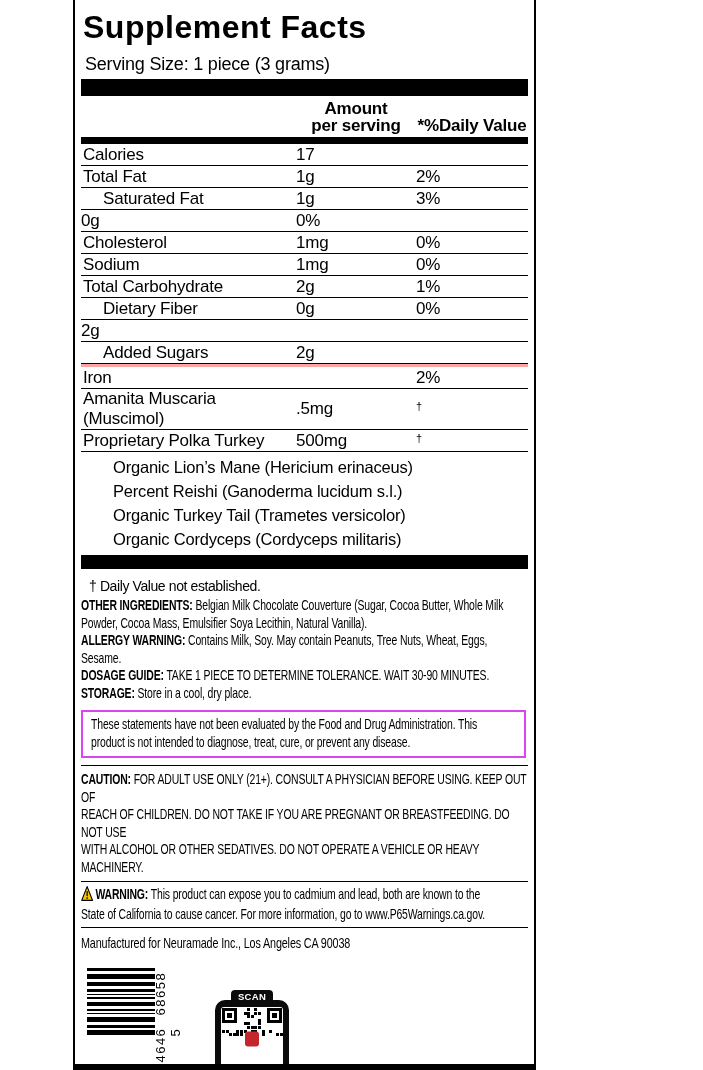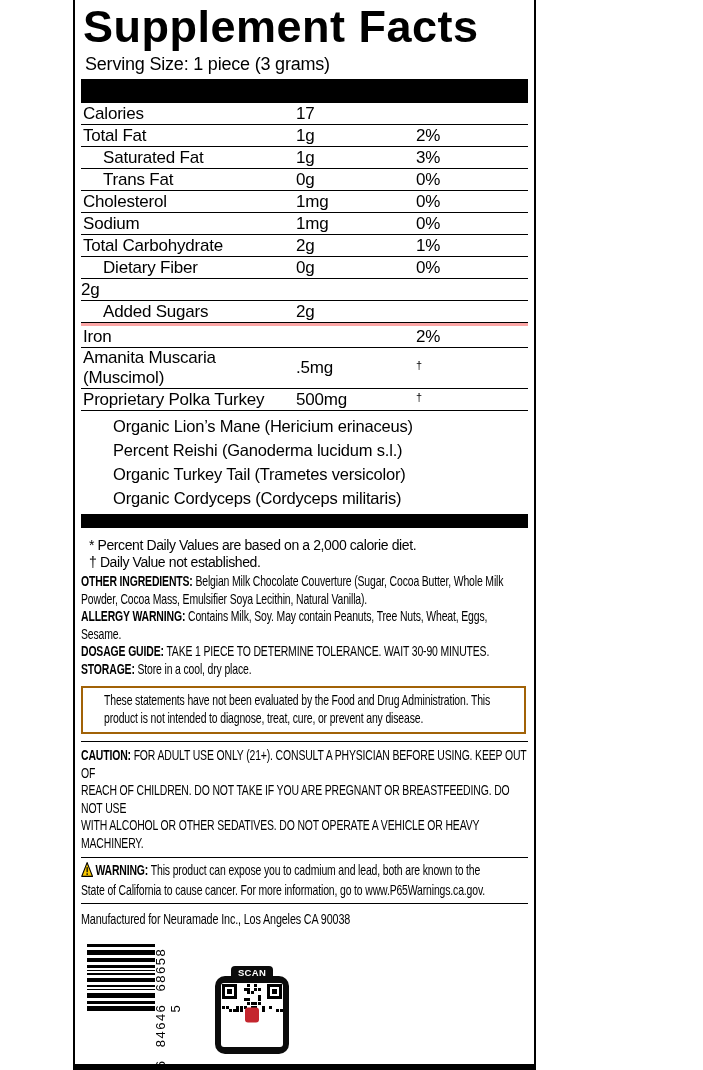--- a/index.html
+++ b/index.html
@@ -6,21 +6,21 @@
   body{
     width:703px;height:1070px;background:#fff;position:relative;overflow:hidden;
     font-family:"Liberation Sans",sans-serif;color:#000;
     -webkit-font-smoothing:antialiased;letter-spacing:-0.2px;
   }
   .frame{
     position:absolute;left:73px;top:0;width:463px;height:1070px;
     border-left:2px solid #000;border-right:2px solid #000;box-sizing:border-box;
     padding:0 6px;
   }
-  .title{font-size:45px;font-weight:800;letter-spacing:0.5px;line-height:50px;margin:2px 0 0 2px;white-space:nowrap;}
+  .title{font-size:32px;font-weight:800;letter-spacing:0.5px;line-height:50px;margin:2px 0 0 2px;white-space:nowrap;}
   .serving{margin:3px 0 0 4px;font-size:18px;line-height:19px;}
   .bar{background:#000;}
   .bar-thick{height:17px;margin-top:5px;}
   .bar-mid{height:7px;}
   .bar-end{height:14px;margin:4px 0 7px 0;}
   .cols{display:grid;grid-template-columns:1fr 120px 112px;align-items:end;margin:4px 0 3px 0;}
   .hdr{font-weight:700;font-size:17px;line-height:17px;text-align:center;}
   .tbl{margin:0;}
   .row{display:grid;grid-template-columns:1fr 120px 112px;align-items:center;min-height:21px;border-bottom:1px solid #000;font-size:17px;line-height:20px;}
   .row .nm{padding-left:2px;}
@@ -29,21 +29,21 @@
   .row .amt,.row .dv{text-align:left;}
   .dagger{font-size:11px;position:relative;top:-3px;}
   .blend{margin:3px 0 0 0;}
   .blend div{padding-left:32px;font-size:16.5px;line-height:24px;}
   .footnotes{margin:9px 0 2px 0;font-size:14px;line-height:17px;padding-left:8px;letter-spacing:-0.4px;}
   .squeeze{transform:scaleX(0.72);transform-origin:0 0;width:138.8%;white-space:pre-line;}
   .sect{font-size:14.5px;line-height:17.5px;margin:0;}
   .sect b,.warn b,.caution b{font-weight:700;}
   .caution{font-size:14.5px;line-height:17.5px;margin:5px 0;}
   .warn{font-size:14.5px;line-height:17.5px;margin:4px 0;}
-  .fda-box{border:2px solid #a16207;margin:8px 2px 7px 0;padding:4px 8px 5px 21px;}
+  .fda-box{border:2px solid #d946ef;margin:8px 2px 7px 0;padding:4px 8px 5px 8px;}
   .fda-box p{margin:0;font-size:14.5px;line-height:17.5px;}
   .rule{border:none;border-top:1.5px solid #000;margin:0;}
   .mfg{font-size:15px;line-height:18px;margin:6px 0 0 0;}
   .bottom-row{display:flex;align-items:flex-start;margin-top:16px;padding-left:6px;gap:28px;}
   .bc-wrap{position:relative;width:100px;height:130px;}
   .bc-bars{position:absolute;left:0;top:0;width:68px;}
   .bc-bars div{background:#000;width:68px;}
   .bc-digits{
     position:absolute;left:66px;top:128px;width:128px;height:16px;
     transform:rotate(-90deg);transform-origin:0 0;
@@ -69,41 +69,48 @@
 <div class="frame">
 
   <div class="title">Supplement Facts</div>
 
   <div class="serving">
     <div>Serving Size: 1 piece (3 grams)</div>
   </div>
 
   <div class="bar bar-thick"></div>
 
+  <div class="cols">
+    <div></div>
+    <div class="hdr">
+      <div>Amount</div>
+      <div>per serving</div>
+    </div>
+    <div class="hdr">*%Daily Value</div>
+  </div>
 
   <div class="bar bar-mid"></div>
 
   <div class="tbl">
     <div class="row">
       <span class="nm">Calories</span>
         <span class="amt">17</span>
         <span class="dv"></span>
     </div>
     <div class="row">
       <span class="nm">Total Fat</span>
         <span class="amt">1g</span>
         <span class="dv">2%</span>
     </div>
     <div class="row ind">
       <span class="nm">Saturated Fat</span>
         <span class="amt">1g</span>
         <span class="dv">3%</span>
     </div>
     <div class="row ind">
-      <span class="nm">Trans Fat</span>
         <span class="amt">0g</span>
         <span class="dv">0%</span>
     </div>
     <div class="row">
       <span class="nm">Cholesterol</span>
         <span class="amt">1mg</span>
         <span class="dv">0%</span>
     </div>
     <div class="row">
       <span class="nm">Sodium</span>
@@ -149,21 +156,20 @@
   <div class="blend">
     <div>Organic Lion’s Mane (Hericium erinaceus)</div>
     <div>Percent Reishi (Ganoderma lucidum s.l.)</div>
     <div>Organic Turkey Tail (Trametes versicolor)</div>
     <div>Organic Cordyceps (Cordyceps militaris)</div>
   </div>
 
   <div class="bar bar-end"></div>
 
   <div class="footnotes">
-    <div>* Percent Daily Values are based on a 2,000 calorie diet.</div>
     <div>† Daily Value not established.</div>
   </div>
 
   <p class="sect squeeze"><b>OTHER INGREDIENTS:</b><span> Belgian Milk Chocolate Couverture (Sugar, Cocoa Butter, Whole Milk
 Powder, Cocoa Mass, Emulsifier Soya Lecithin, Natural Vanilla).</span></p>
   <p class="sect squeeze"><b>ALLERGY WARNING:</b><span> Contains Milk, Soy. May contain Peanuts, Tree Nuts, Wheat, Eggs,
 Sesame.</span></p>
   <p class="sect squeeze"><b>DOSAGE GUIDE:</b><span> TAKE 1 PIECE TO DETERMINE TOLERANCE. WAIT 30-90 MINUTES.</span></p>
   <p class="sect squeeze"><b>STORAGE:</b><span> Store in a cool, dry place.</span></p>
 

